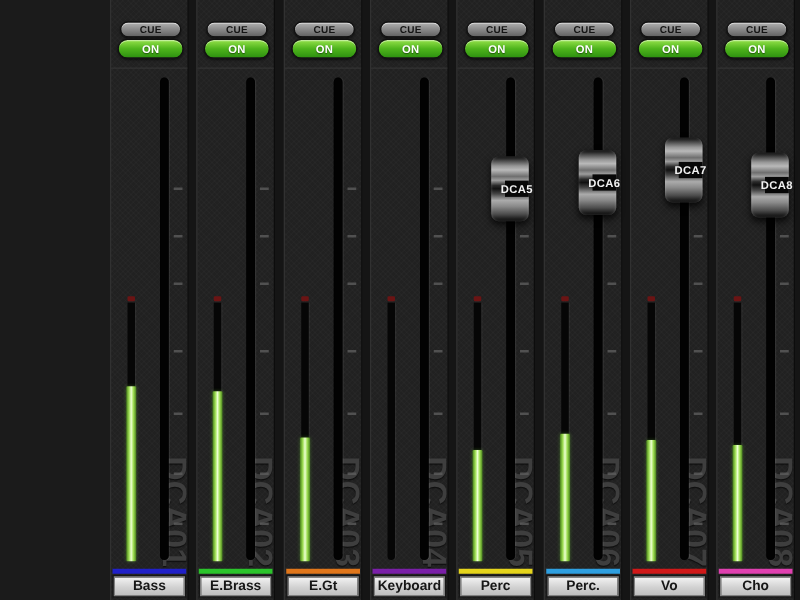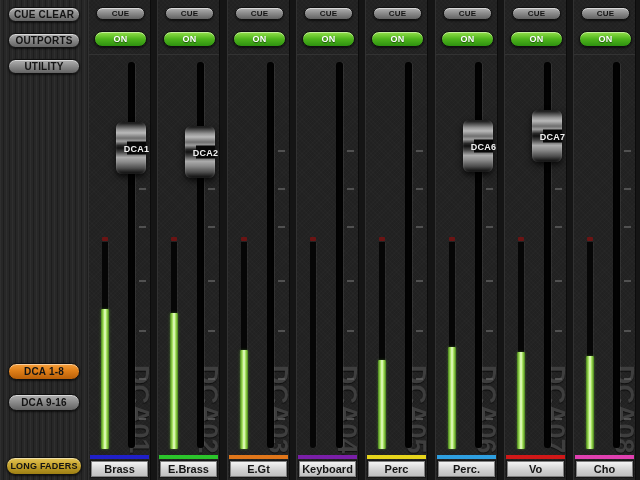--- a/index.html
+++ b/index.html
@@ -22,21 +22,21 @@
 
   
   .strips{position:absolute;left:88px;top:0;width:552px;height:480px;background:#151515;}
   .strip{position:absolute;top:0;width:63px;height:480px;
     background-color:#212121;
     background-image:repeating-linear-gradient(45deg,rgba(255,255,255,.014) 0 1px,transparent 1px 3px),
                      repeating-linear-gradient(-45deg,rgba(255,255,255,.014) 0 1px,transparent 1px 3px);
     border-left:1px solid #313131;border-right:1px solid #0c0c0c;}
   .sep{position:absolute;left:0;right:0;top:54px;height:1px;background:#3b3b3b;opacity:.7;}
 
-  .pill.cue{left:7px;top:7px;width:49px;height:13px;font-size:8px;border-radius:7px;}
+  .pill.cue{left:7px;top:17px;width:49px;height:13px;font-size:8px;border-radius:7px;}
   .pill.on{left:5px;top:31px;width:53px;height:16px;font-size:9px;color:#fff;
     text-shadow:0 1px 1px rgba(0,0,0,.5);
     background:linear-gradient(180deg,#95e24b,#4eb41c 50%,#2e9110);
     box-shadow:inset 0 1px 0 rgba(255,255,255,.45),0 1px 2px rgba(0,0,0,.6);}
 
   
   .fader-track{position:absolute;left:39px;top:62px;width:7px;height:386px;border-radius:4px;
     background:#030303;box-shadow:1px 0 0 rgba(255,255,255,.07),inset 0 0 3px #000;z-index:2;}
   .tick{position:absolute;left:50px;width:7px;height:2px;background:#5d5d5d;opacity:.8;z-index:1;}
 
@@ -71,69 +71,49 @@
   .name-box{position:absolute;left:2px;right:2px;top:461px;height:16px;z-index:3;cursor:pointer;
     background:linear-gradient(180deg,#f3f3f3,#d2d2d2 55%,#bfbfbf);
     border:1px solid #808080;box-shadow:0 0 0 1px #161616;
     display:flex;align-items:center;justify-content:center;
     font-size:11px;font-weight:bold;color:#161616;}
 </style>
 </head>
 <body>
 
 <div class="app">
-  <div class="sidebar">
-    <button class="pill sb" style="top:7px">CUE CLEAR</button>
-    <button class="pill sb" style="top:33px">OUTPORTS</button>
-    <button class="pill sb" style="top:59px">UTILITY</button>
-    <button class="pill sb orange" style="top:363px;height:17px">DCA 1-8</button>
-    <button class="pill sb" style="top:394px;height:17px">DCA 9-16</button>
-    <button class="pill sb gold" style="top:457px;height:18px;width:76px;left:6px">LONG FADERS</button>
-  </div>
   <div class="strips" id="strips">
       <div class="strip" style="left: 0px;">
     <button class="pill cue">CUE</button>
     <button class="pill on">ON</button>
     <div class="sep"></div>
     <div class="dca-vert">DCA01</div>
     <div class="meter-peak"></div>
     <div class="meter-track"></div>
     <div class="meter-fill" style="top: 309px; height: 140px;"></div>
     <div class="fader-track"></div>
-    <div class="knob" style="top: 122px;">
-      <div class="knob-band">
-        <span class="knob-label">DCA1</span>
-      </div>
-
-    </div>
     <div class="color-bar" style="background: rgb(32, 32, 200);"></div>
-    <div class="name-box">Brass</div>
+    <div class="name-box">Bass</div>
   <div class="tick" style="top: 150px;"></div>
         <div class="tick" style="top: 188px;"></div>
         <div class="tick" style="top: 226px;"></div>
         <div class="tick" style="top: 280px;"></div>
         <div class="tick" style="top: 330px;"></div>
         <div class="tick" style="top: 378px;"></div>
         <div class="tick" style="top: 418px;"></div>
       </div>
       <div class="strip" style="left: 69px;">
     <button class="pill cue">CUE</button>
     <button class="pill on">ON</button>
     <div class="sep"></div>
     <div class="dca-vert">DCA02</div>
     <div class="meter-peak"></div>
     <div class="meter-track"></div>
     <div class="meter-fill" style="top: 313px; height: 136px;"></div>
     <div class="fader-track"></div>
-    <div class="knob" style="top: 126px;">
-      <div class="knob-band">
-        <span class="knob-label">DCA2</span>
-      </div>
-
-    </div>
     <div class="color-bar" style="background: rgb(43, 196, 43);"></div>
     <div class="name-box">E.Brass</div>
   <div class="tick" style="top: 150px;"></div>
         <div class="tick" style="top: 188px;"></div>
         <div class="tick" style="top: 226px;"></div>
         <div class="tick" style="top: 280px;"></div>
         <div class="tick" style="top: 330px;"></div>
         <div class="tick" style="top: 378px;"></div>
         <div class="tick" style="top: 418px;"></div>
       </div>
@@ -177,20 +157,26 @@
       </div>
       <div class="strip" style="left: 277px;">
     <button class="pill cue">CUE</button>
     <button class="pill on">ON</button>
     <div class="sep"></div>
     <div class="dca-vert">DCA05</div>
     <div class="meter-peak"></div>
     <div class="meter-track"></div>
     <div class="meter-fill" style="top: 360px; height: 89px;"></div>
     <div class="fader-track"></div>
+    <div class="knob" style="top: 125px;">
+      <div class="knob-band">
+        <span class="knob-label">DCA5</span>
+      </div>
+
+    </div>
     <div class="color-bar" style="background: rgb(230, 213, 28);"></div>
     <div class="name-box">Perc</div>
   <div class="tick" style="top: 150px;"></div>
         <div class="tick" style="top: 188px;"></div>
         <div class="tick" style="top: 226px;"></div>
         <div class="tick" style="top: 280px;"></div>
         <div class="tick" style="top: 330px;"></div>
         <div class="tick" style="top: 378px;"></div>
         <div class="tick" style="top: 418px;"></div>
       </div>
@@ -246,20 +232,26 @@
       </div>
       <div class="strip" style="left: 485px;">
     <button class="pill cue">CUE</button>
     <button class="pill on">ON</button>
     <div class="sep"></div>
     <div class="dca-vert">DCA08</div>
     <div class="meter-peak"></div>
     <div class="meter-track"></div>
     <div class="meter-fill" style="top: 356px; height: 93px;"></div>
     <div class="fader-track"></div>
+    <div class="knob" style="top: 122px;">
+      <div class="knob-band">
+        <span class="knob-label">DCA8</span>
+      </div>
+
+    </div>
     <div class="color-bar" style="background: rgb(224, 64, 176);"></div>
     <div class="name-box">Cho</div>
   <div class="tick" style="top: 150px;"></div>
         <div class="tick" style="top: 188px;"></div>
         <div class="tick" style="top: 226px;"></div>
         <div class="tick" style="top: 280px;"></div>
         <div class="tick" style="top: 330px;"></div>
         <div class="tick" style="top: 378px;"></div>
         <div class="tick" style="top: 418px;"></div>
       </div>

